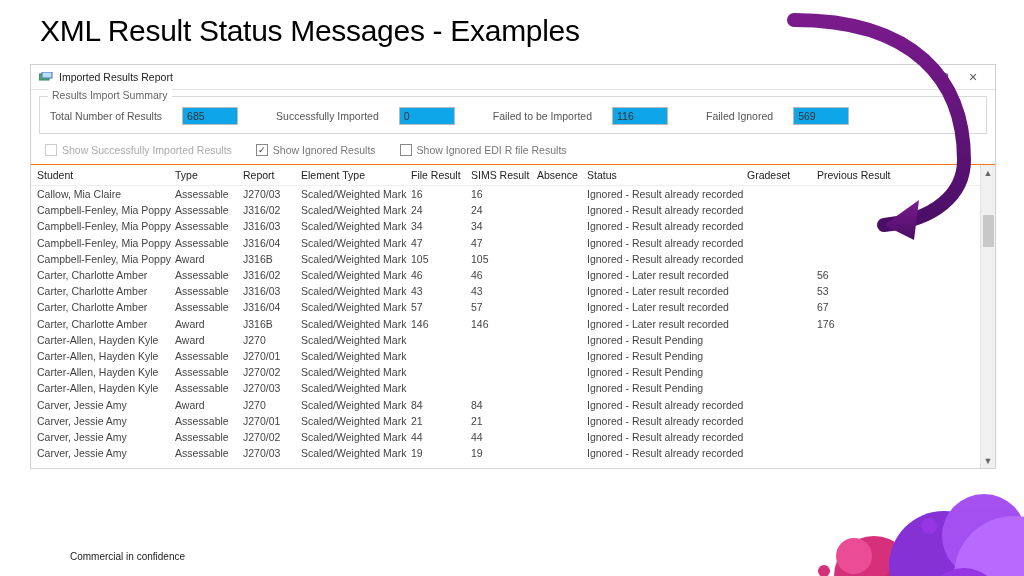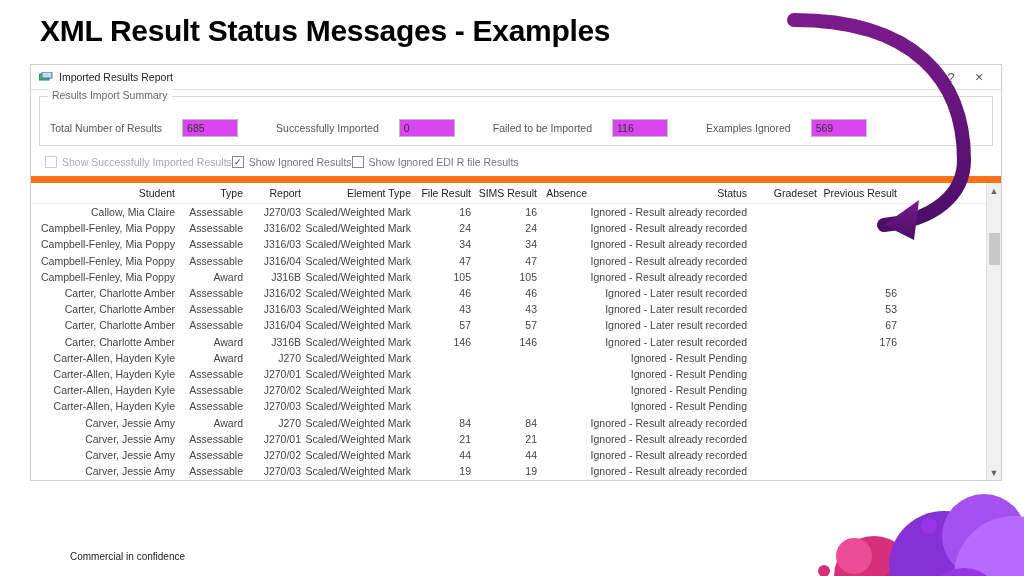--- a/index.html
+++ b/index.html
@@ -6,27 +6,27 @@
   body {
     font-family: "Segoe UI", Tahoma, Arial, sans-serif;
     background: #fff;
     width: 1024px;
     height: 576px;
     overflow: hidden;
     position: relative;
   }
   .slide-title {
     font-size: 30px;
-    font-weight: 700;
+    font-weight: 400;
     padding: 14px 40px 8px 40px;
     color: #000;
     letter-spacing: -0.3px;
   }
   .window {
-    margin: 8px 22px 0 30px;
+    margin: 8px 28px 0 30px;
     border: 1px solid #d0d0d0;
     background: #fff;
     font-size: 10.5px;
     color: #333;
   }
   .titlebar {
     display: flex;
     align-items: center;
     padding: 4px 8px;
     border-bottom: 1px solid #e0e0e0;
@@ -41,64 +41,64 @@
   .titlebar-title { flex: 0 0 auto; color: #222; }
   .titlebar-spacer { flex: 1; }
   .titlebar-help, .titlebar-close {
     width: 28px; text-align: center; color: #555; font-size: 13px;
     cursor: pointer;
   }
   .titlebar-close { font-size: 14px; }
   .summary-group {
     margin: 6px 8px 4px 8px;
     border: 1px solid #d8d8d8;
-    padding: 22px 10px 8px 10px;
+    padding: 10px 10px 8px 10px;
     position: relative;
   }
   .summary-legend {
     position: absolute;
     top: -8px; left: 8px;
     background: #fff;
     padding: 0 4px;
     color: #666;
     font-size: 10.5px;
   }
   .summary-row { display: flex; gap: 38px; align-items: center; }
   .field { display: flex; align-items: center; gap: 20px; color: #555; }
   .field input {
     border: 1px solid #bbb;
-    background: #d946ef;
+    background: #0ea5e9;
     font-size: 10.5px;
     padding: 2px 4px;
     width: 56px;
     color: #333;
     font-family: inherit;
   }
   .filters {
     display: flex;
+    gap: 24px;
     padding: 6px 14px 8px 14px;
     color: #777;
     align-items: center;
   }
   .chk { display: flex; align-items: center; gap: 5px; cursor: pointer; }
   .chk.disabled { color: #aaa; }
   .chkbox {
     width: 12px; height: 12px;
     border: 1px solid #888;
     display: inline-flex; align-items: center; justify-content: center;
     font-size: 9px; line-height: 1;
     background: #fff;
   }
   .chk.disabled .chkbox { border-color: #ccc; }
   .chkbox.checked::after { content: "✓"; color: #333; }
   .table-wrap {
     display: flex;
-    border-top: 7px solid #f97316;
+    border-top: 1px solid #f97316;
     height: 304px;
-    text-align: right;
   }
   .grid {
     flex: 1 1 auto;
     overflow: hidden;
     font-size: 10.5px;
     color: #444;
   }
   .grid-head, .grid-row {
     display: grid;
     grid-template-columns: 138px 68px 58px 110px 60px 66px 50px 160px 70px 80px;
@@ -182,21 +182,21 @@
       </div>
       <div class="field">
         <span>Successfully Imported</span>
         <input readonly="" value="0" style="">
       </div>
       <div class="field">
         <span>Failed to be Imported</span>
         <input readonly="" value="116" style="">
       </div>
       <div class="field">
-        <span>Examples Ignored</span>
+        <span>Failed Ignored</span>
         <input readonly="" value="569" style="">
       </div>
     </div>
   </div>
 
   <div class="filters">
     <label class="chk disabled">
       <span class="chkbox"></span>
       <span>Show Successfully Imported Results</span>
     </label>

